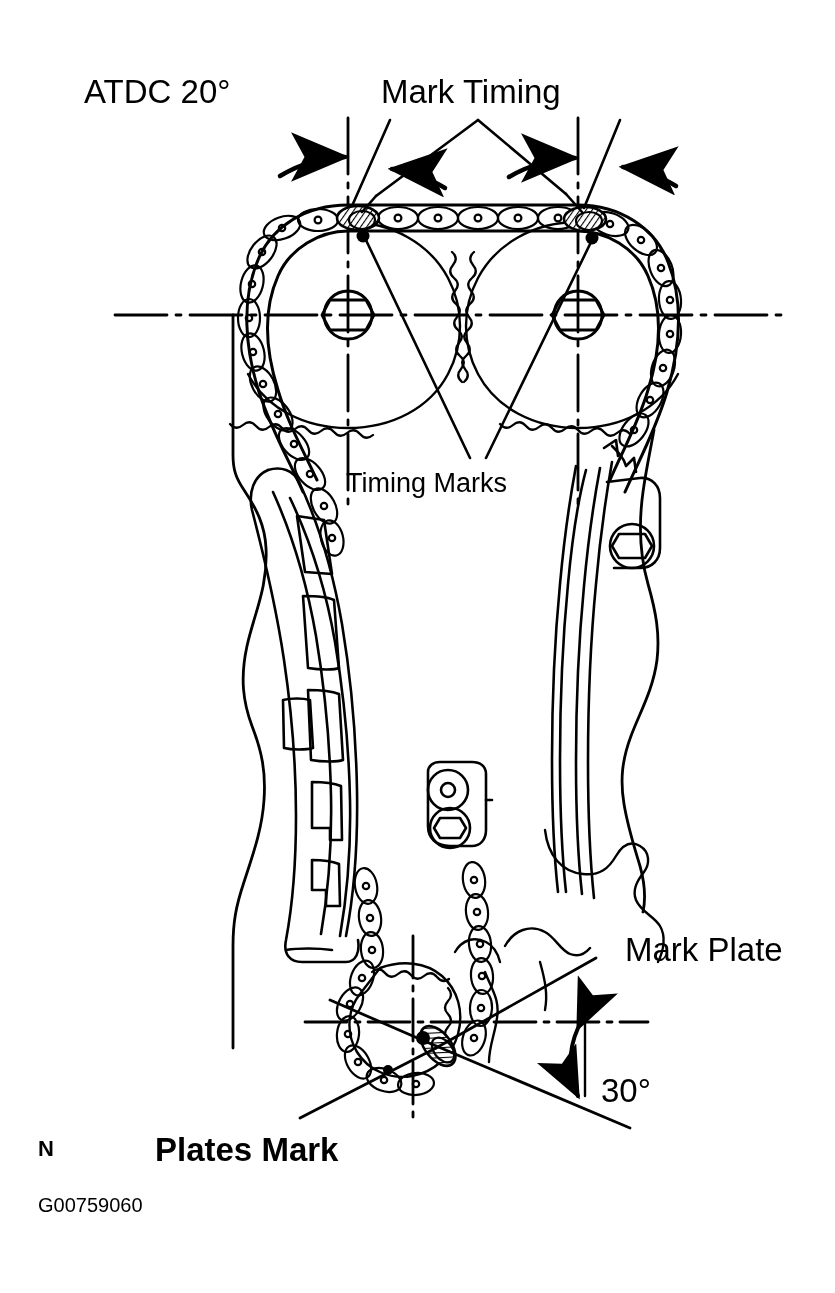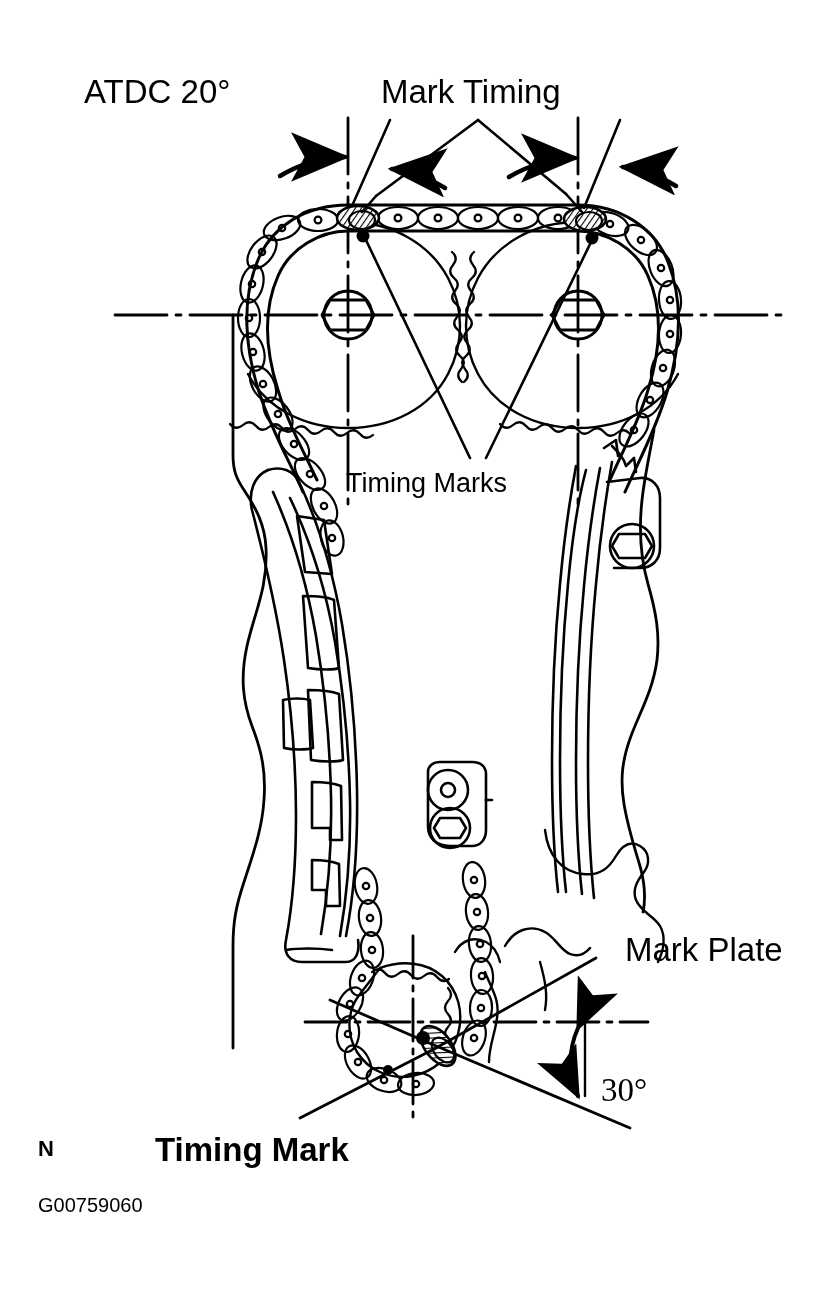--- a/index.html
+++ b/index.html
@@ -6,21 +6,21 @@
   html,body{margin:0;padding:0;background:#ffffff;}
   body{width:835px;height:1293px;position:relative;overflow:hidden;
        font-family:"Liberation Sans",sans-serif;color:#000;}
   #fig{position:absolute;left:0;top:0;width:835px;height:1293px;}
   .lbl{position:absolute;white-space:nowrap;color:#000;
        font-family:"Liberation Sans",sans-serif;}
   #lbl-atdc   {left:84px;  top:73px;  font-size:33px;}
   #lbl-plates {left:381px; top:73px;  font-size:33px;}
   #lbl-tmarks {left:346px; top:468px; font-size:27px;}
   #lbl-plate  {left:601px; top:931px; font-size:33px;margin-left:24px;}
-  #lbl-deg30  {left:601px; top:1072px;font-size:33px;font-family:Liberation Serif, serif;}
+  #lbl-deg30  {left:601px; top:1072px;font-size:33px;}
   #lbl-tmark  {left:155px; top:1131px;font-size:33px;font-weight:bold;}
   #lbl-n      {left:38px;  top:1136px;font-size:22px;font-weight:bold;}
   #lbl-fid    {left:38px;  top:1194px;font-size:20px;}
 </style>
 </head>
 <body>
 
 <svg id="fig" viewBox="0 0 835 1293">
   <defs>
     <marker id="ah" markerWidth="13" markerHeight="11" refX="12" refY="5.5" orient="auto">
@@ -364,15 +364,15 @@
     </g>
 
   </g>
 </svg>
 
 <div class="lbl" id="lbl-atdc">ATDC 20°</div>
 <div class="lbl" id="lbl-plates">Mark Timing</div>
 <div class="lbl" id="lbl-tmarks">Timing Marks</div>
 <div class="lbl" id="lbl-plate">Mark Plate</div>
 <div class="lbl" id="lbl-deg30">30°</div>
-<div class="lbl" id="lbl-tmark">Timing Mark</div>
+<div class="lbl" id="lbl-tmark">Plates Mark</div>
 <div class="lbl" id="lbl-n">N</div>
 <div class="lbl" id="lbl-fid">G00759060</div>
 
 </body></html>

